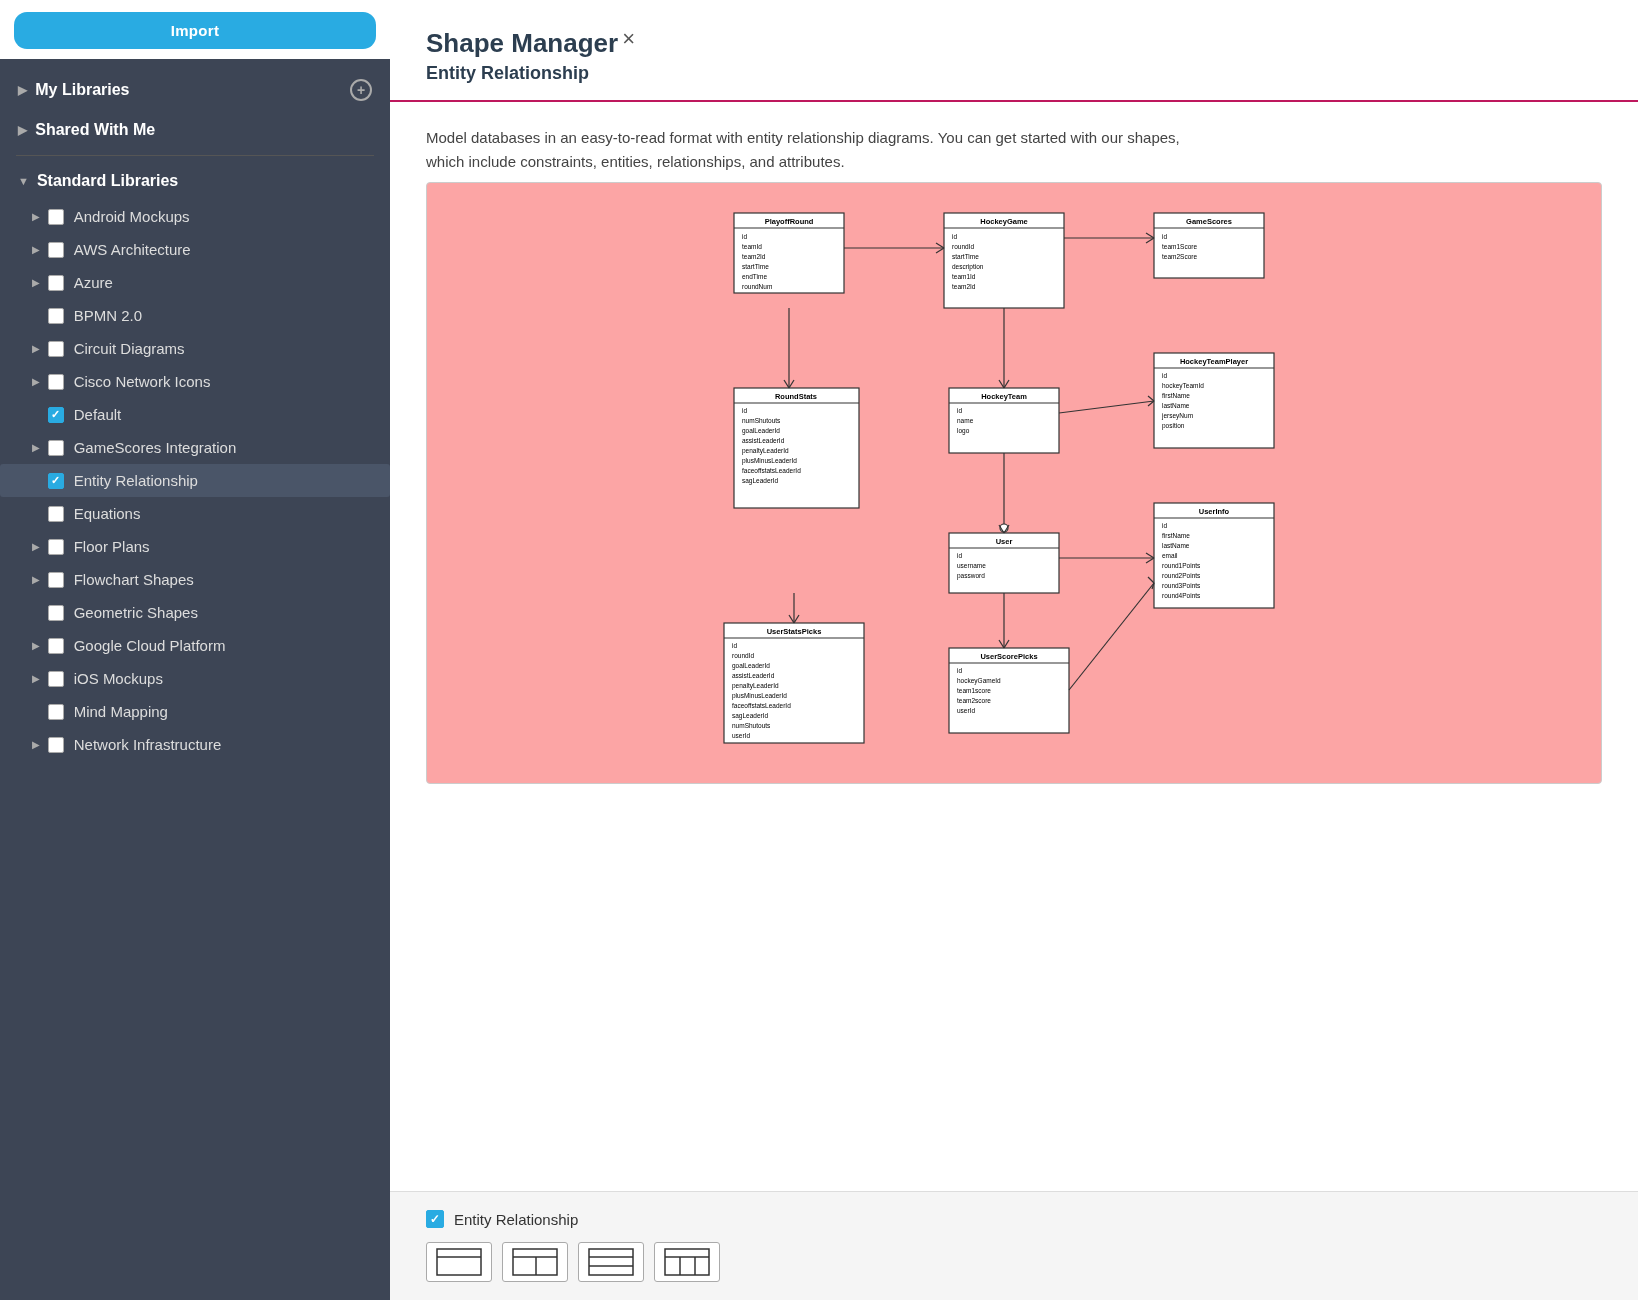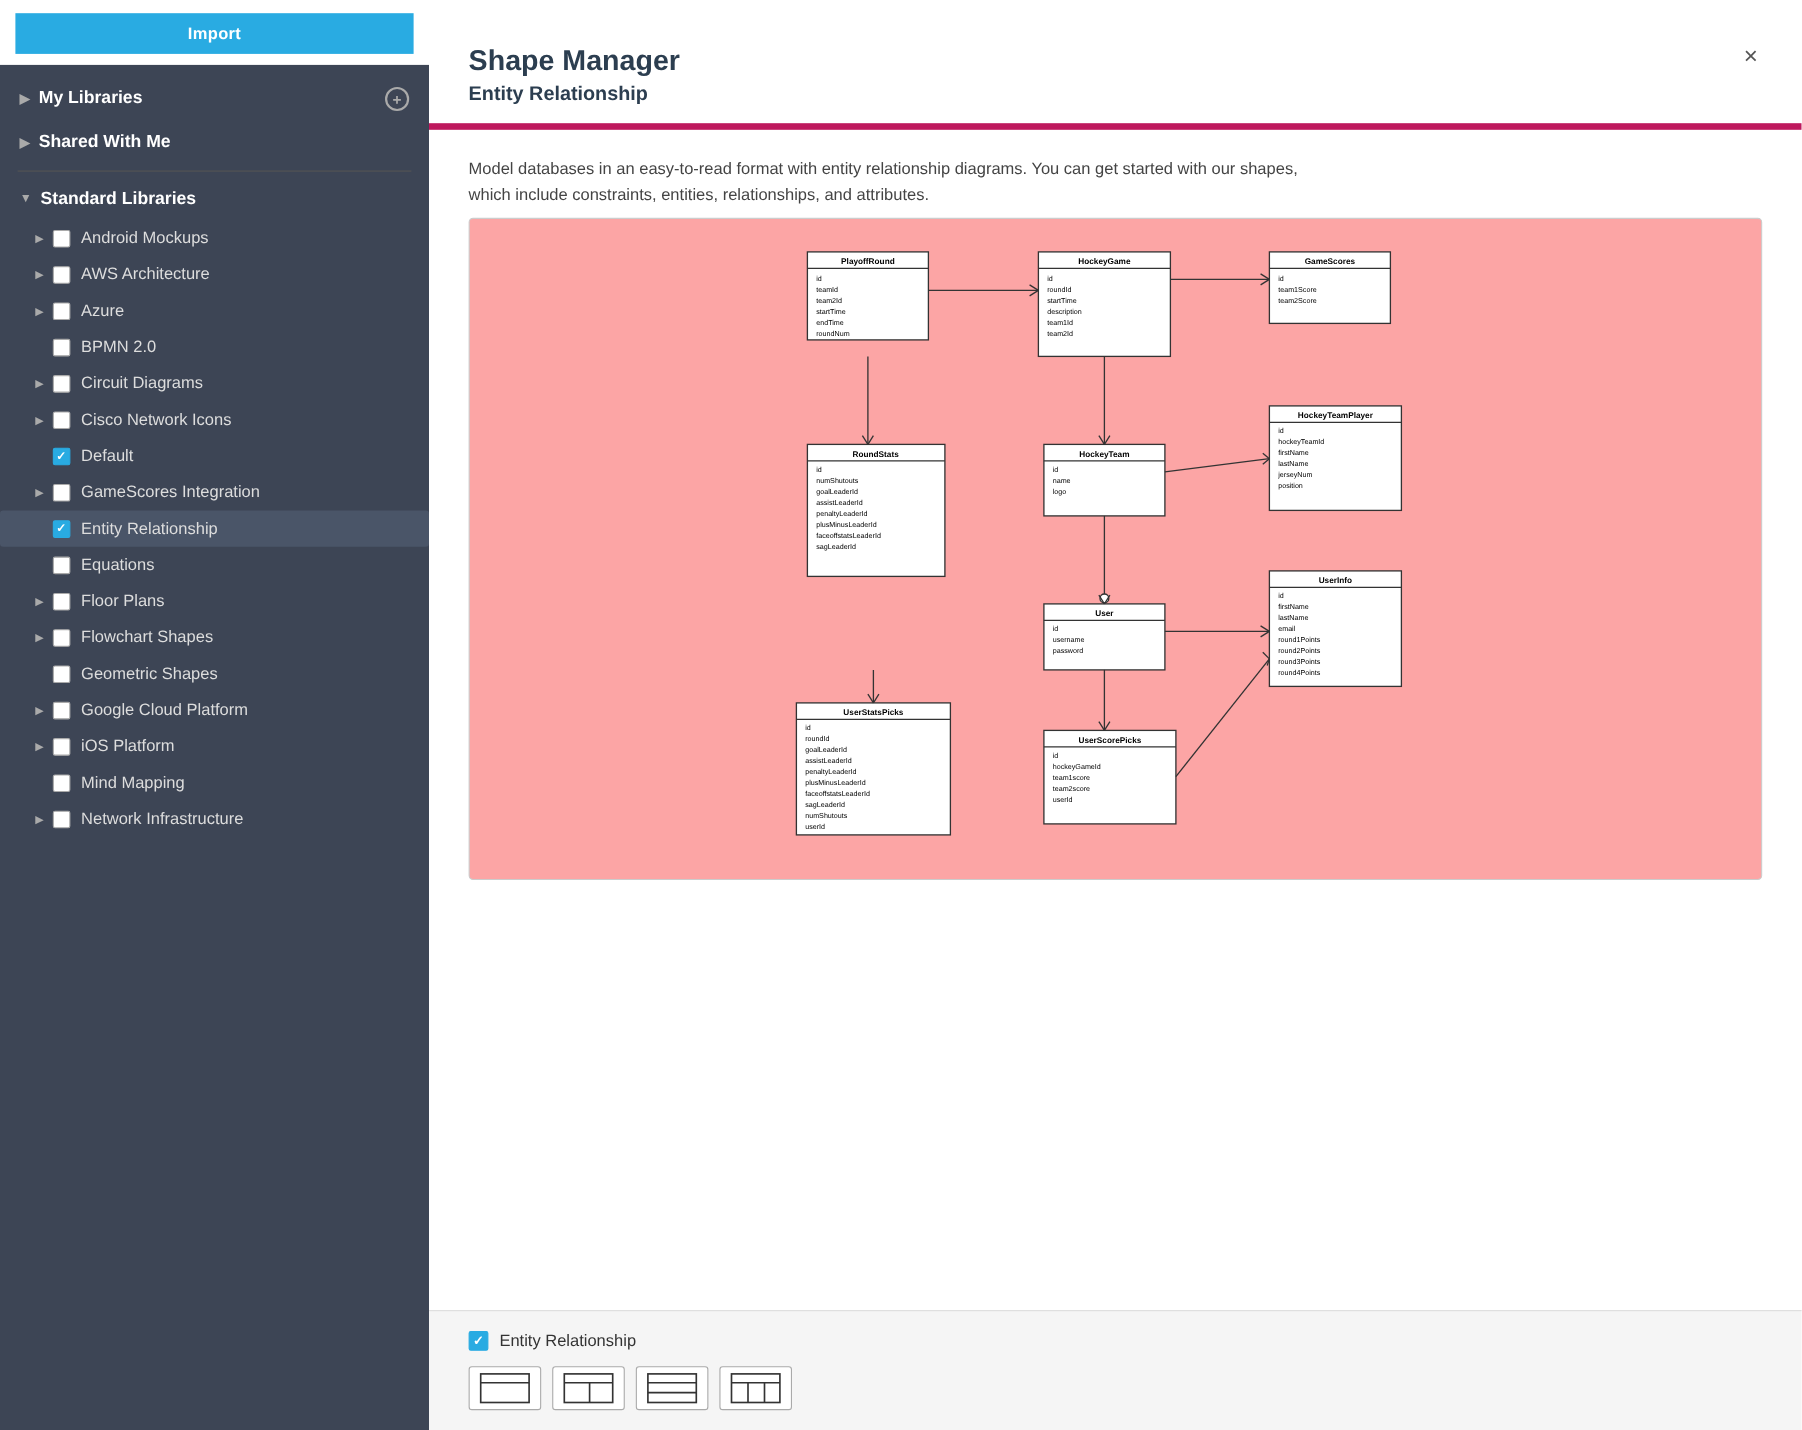--- a/index.html
+++ b/index.html
@@ -44,21 +44,21 @@
       color: #888;
       font-size: 16px;
       cursor: pointer;
     }
 
     .import-btn {
       width: 100%;
       background: #29abe2;
       color: #fff;
       border: none;
-      border-radius: 0;
+      border-radius: 13px;
       padding: 10px;
       font-size: 15px;
       font-weight: 600;
       cursor: pointer;
       letter-spacing: 0.3px;
     }
 
     .sidebar-nav {
       flex: 1;
       overflow-y: auto;
@@ -166,23 +166,23 @@
       flex: 1;
       display: flex;
       flex-direction: column;
       background: #fff;
       overflow: hidden;
     }
 
     .main-header {
       display: flex;
       align-items: flex-start;
-      justify-content: space-between;
-      padding: 40px 36px 16px;
-      border-bottom: 6px solid #be185d;
+      justify-content: flex-start;
+      padding: 28px 36px 16px;
+      border-bottom: 2px solid #be185d;
     }
 
     .main-header-text .title {
       font-size: 26px;
       font-weight: 700;
       color: #2c3e50;
       margin-bottom: 4px;
     }
 
     .main-header-text .subtitle {
@@ -398,21 +398,21 @@
 
     <div class="nav-item">
       <span class="arrow">▶</span>
       <span class="checkbox"></span>
       <span>Google Cloud Platform</span>
     </div>
 
     <div class="nav-item">
       <span class="arrow">▶</span>
       <span class="checkbox"></span>
-      <span>iOS Platform</span>
+      <span>iOS Mockups</span>
     </div>
 
     <div class="nav-item">
       <span class="arrow" style="visibility:hidden;">▶</span>
       <span class="checkbox"></span>
       <span>Mind Mapping</span>
     </div>
 
     <div class="nav-item">
       <span class="arrow">▶</span>

